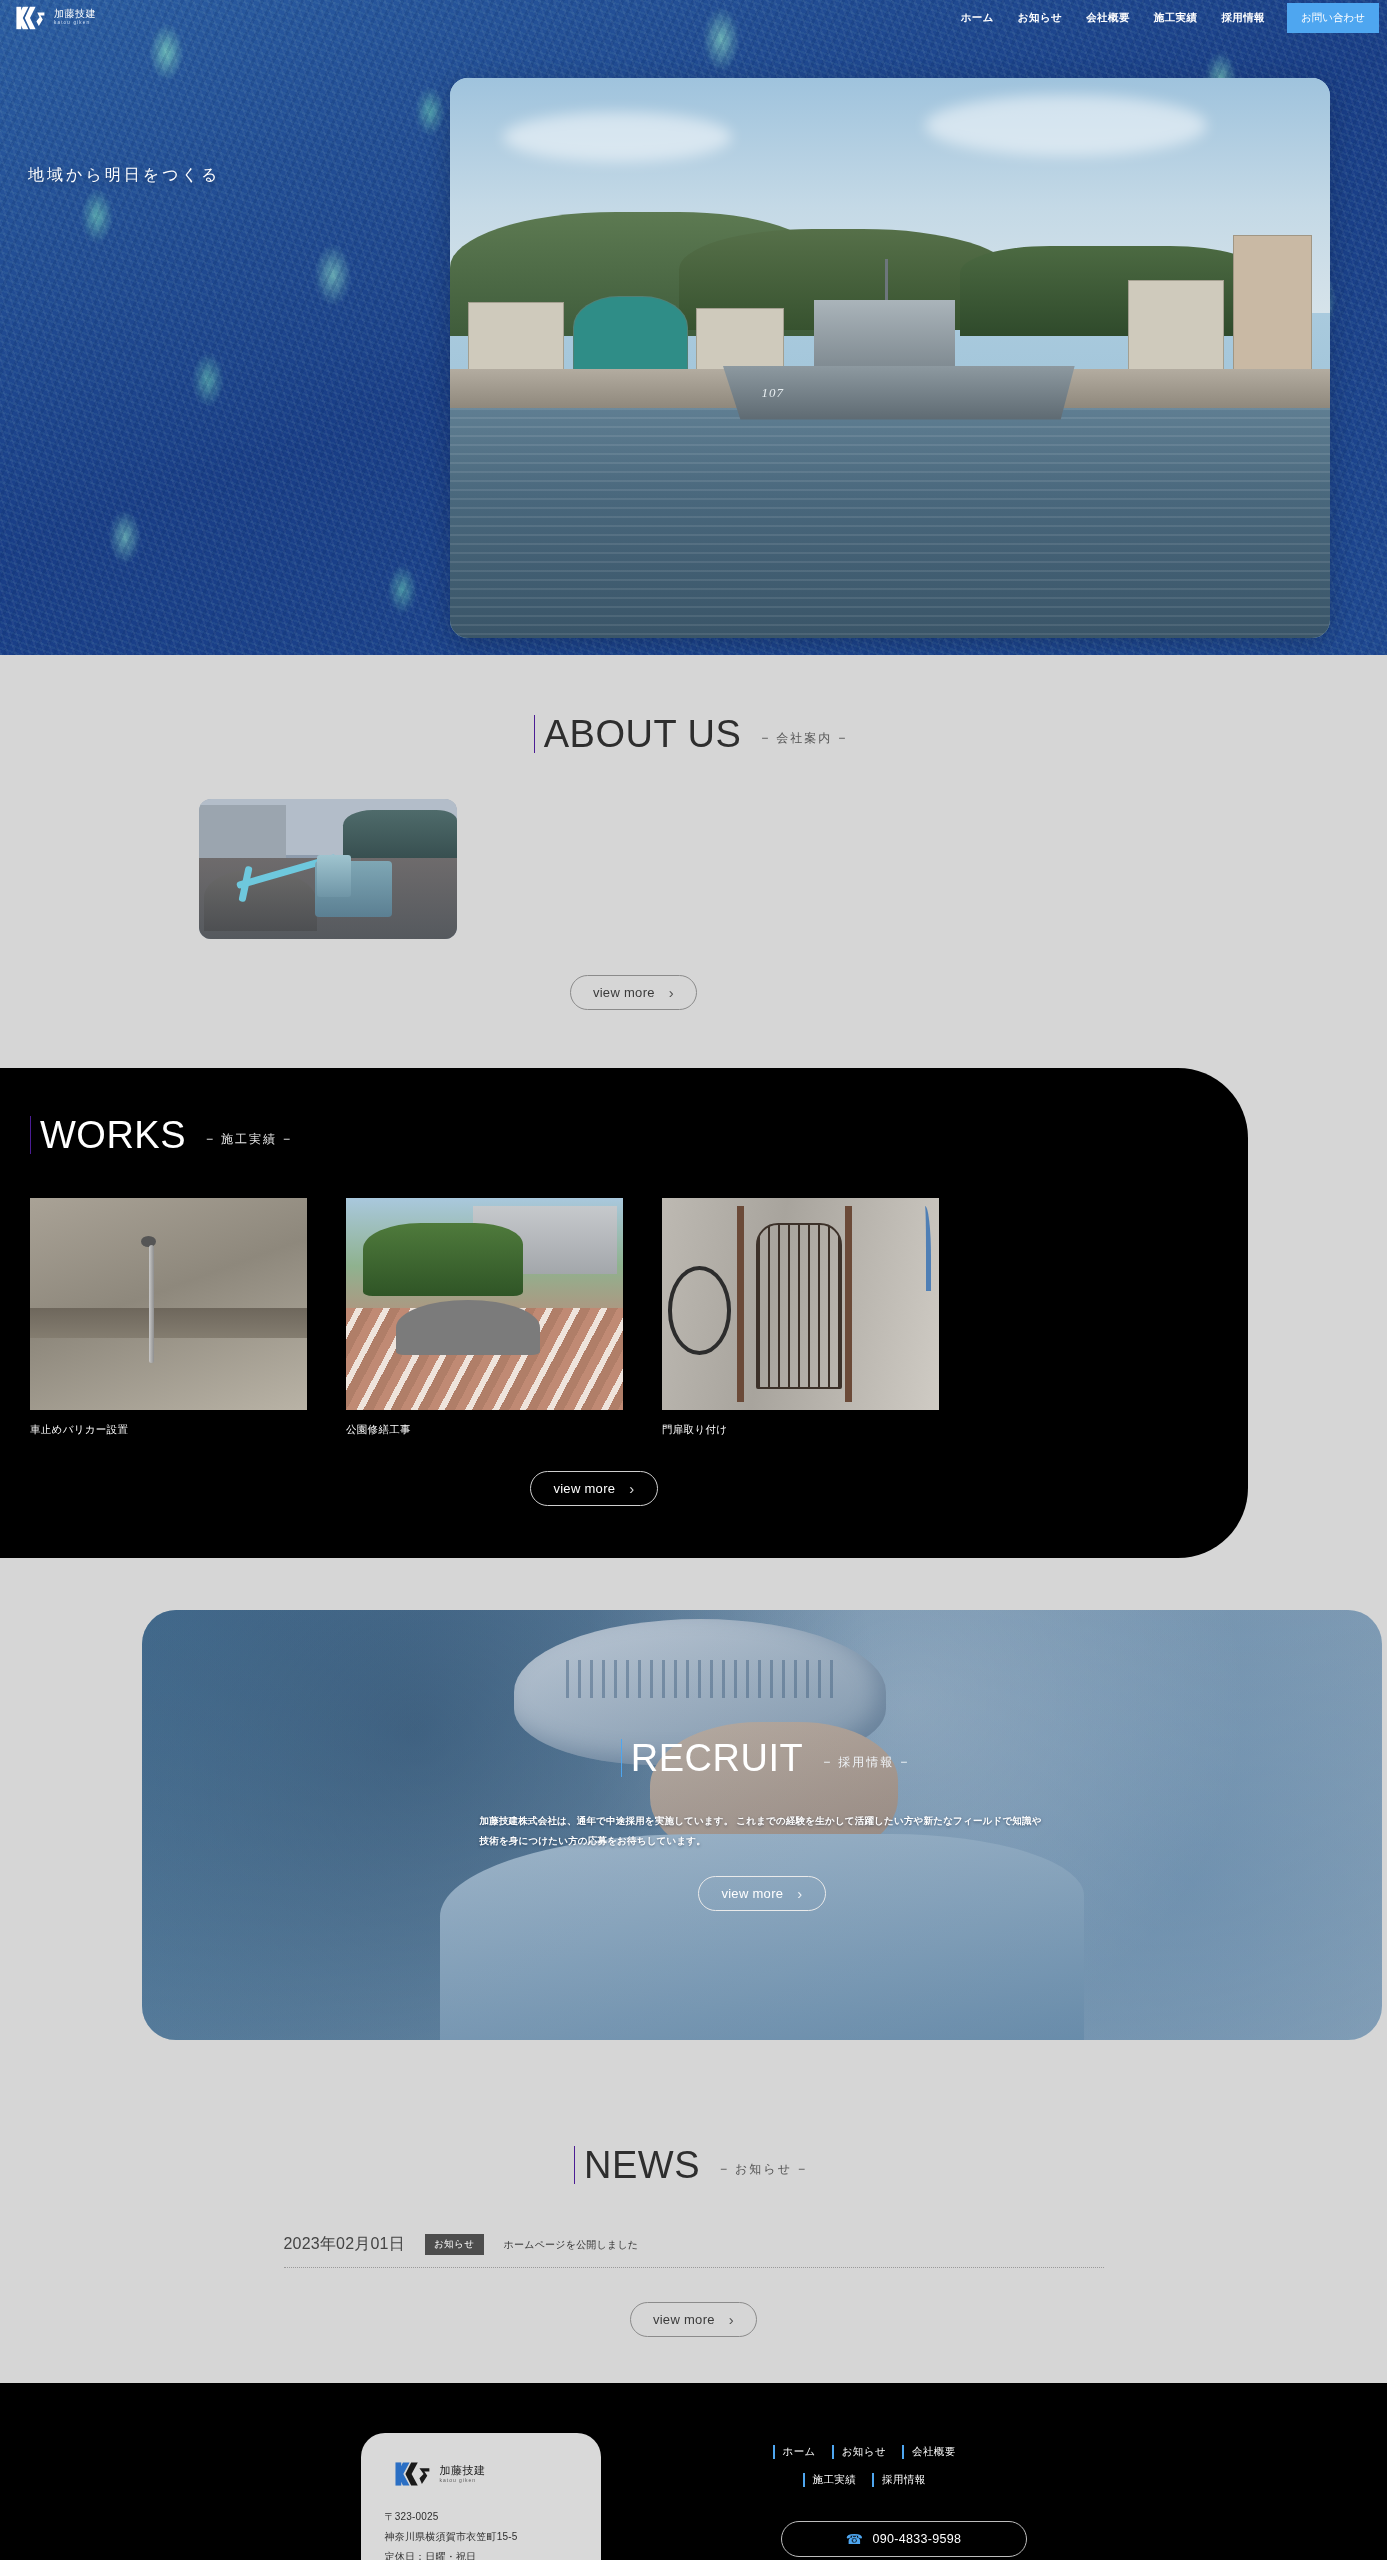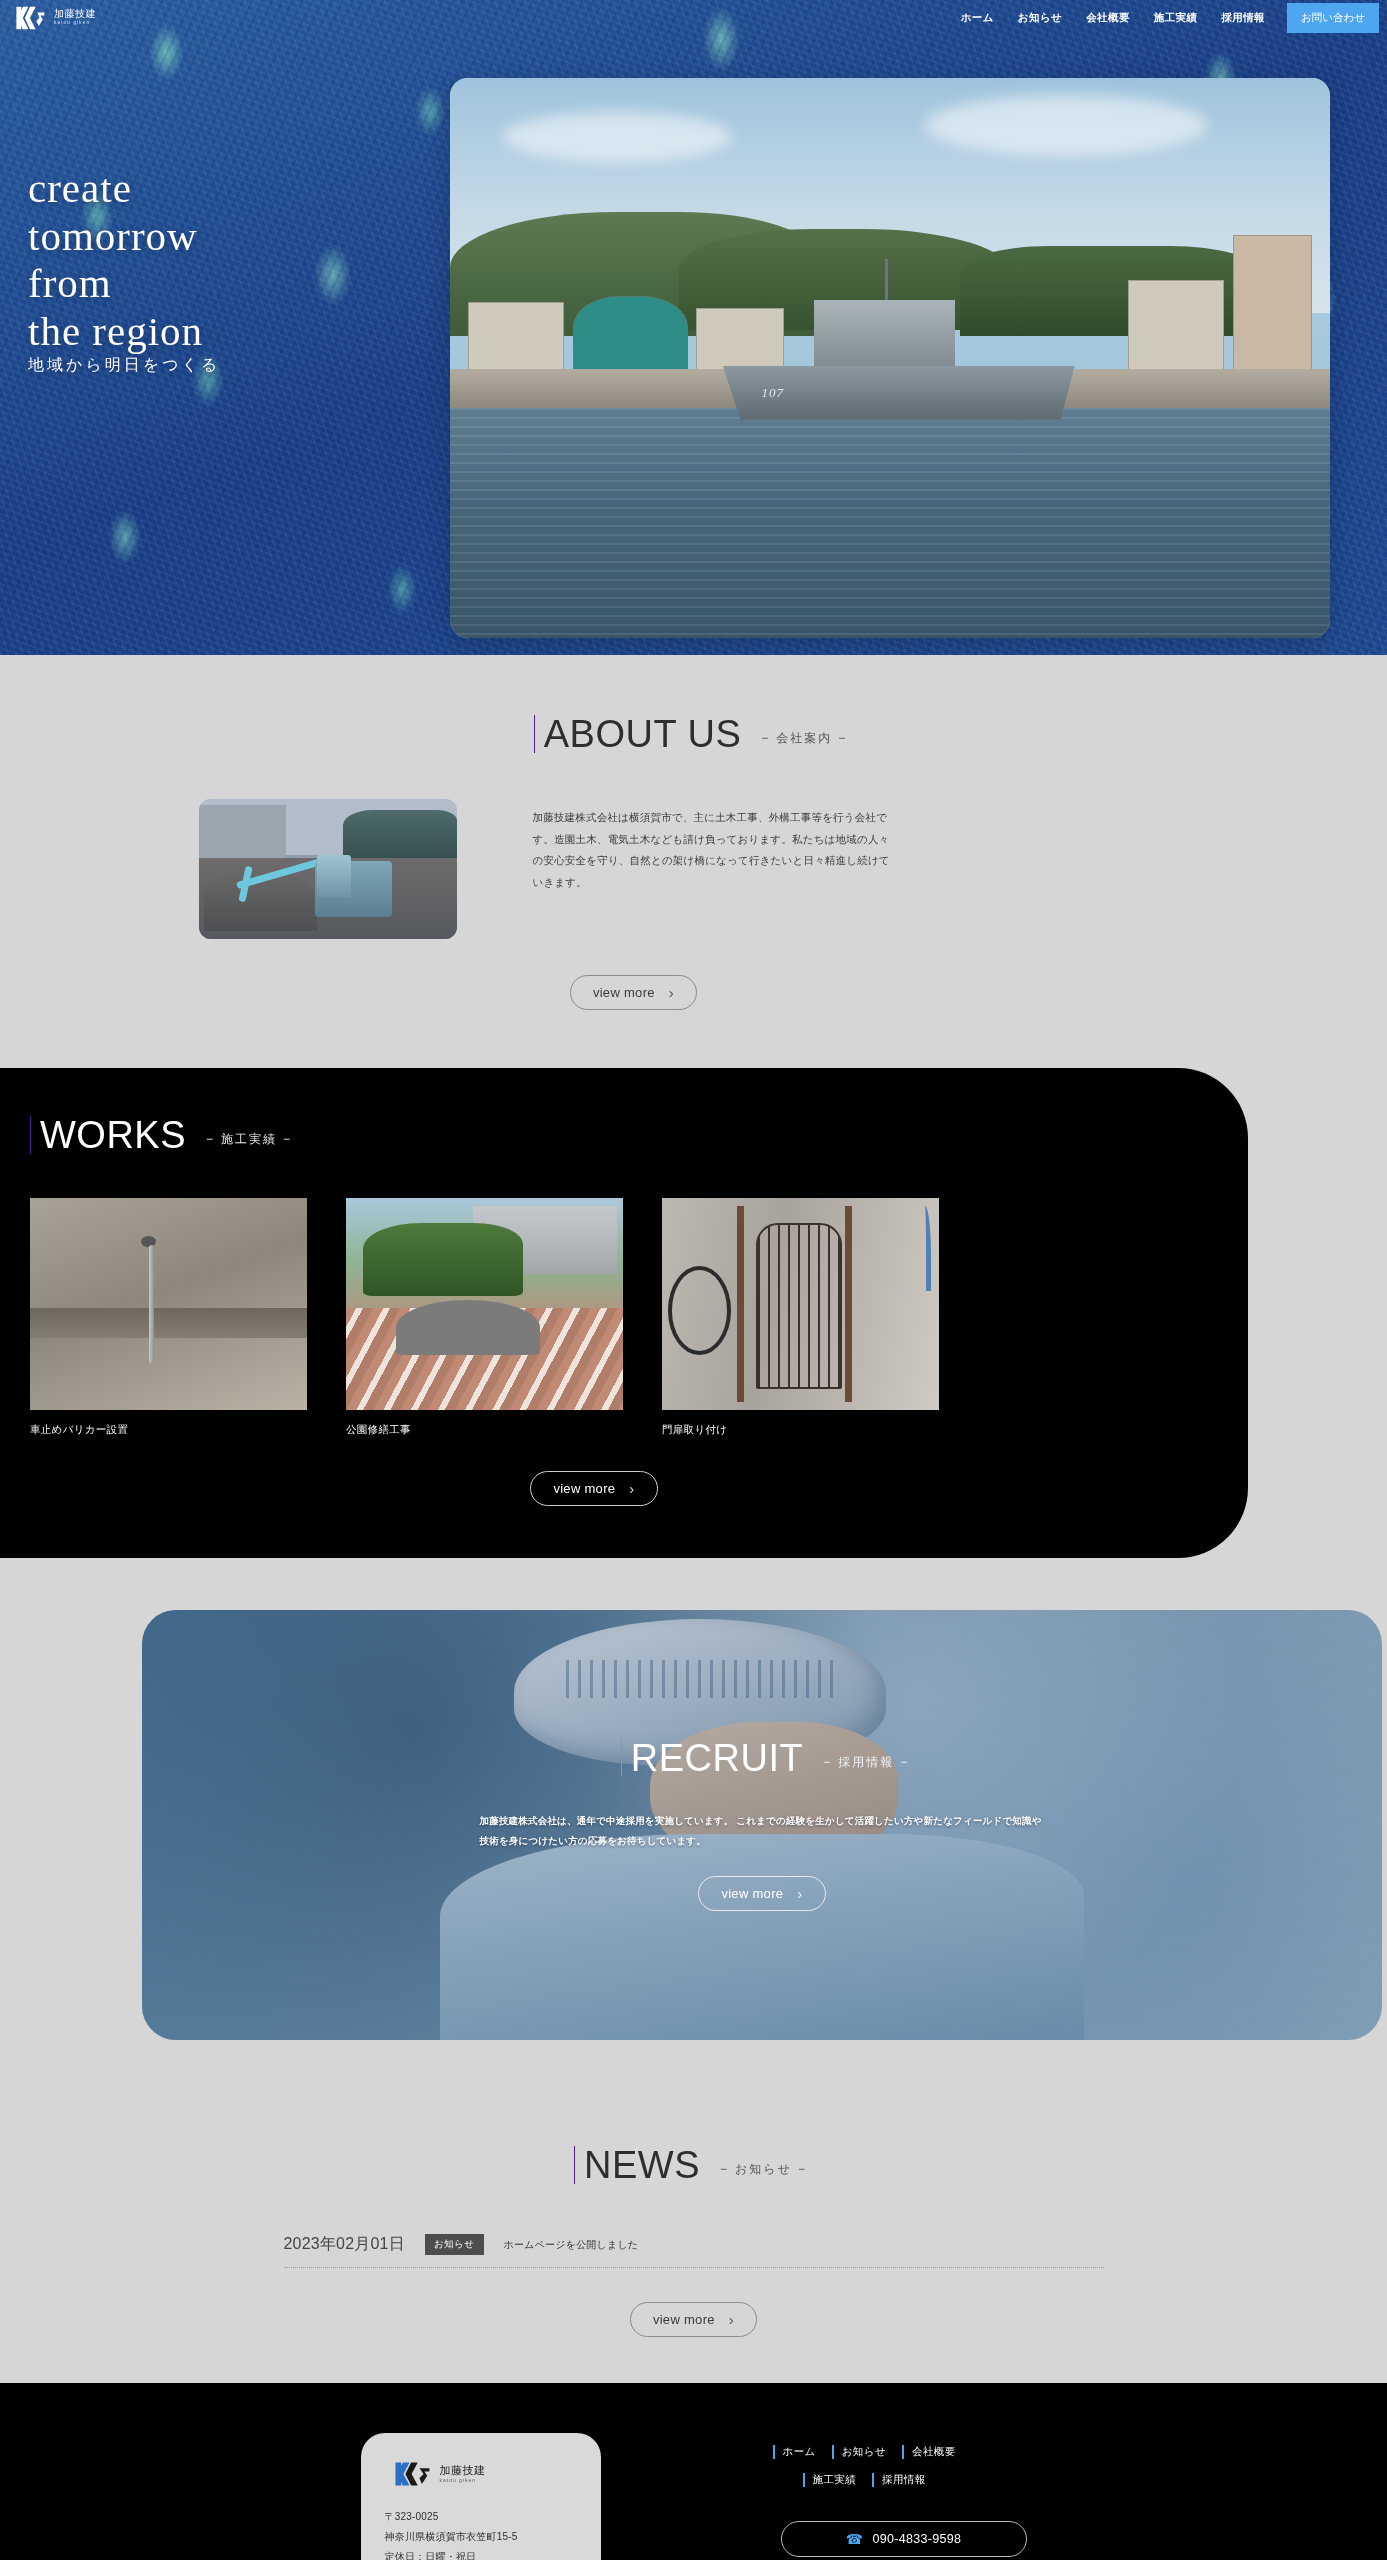--- a/index.html
+++ b/index.html
@@ -314,26 +314,20 @@
         <a href="#">ホーム</a>
         <a href="#">お知らせ</a>
         <a href="#">会社概要</a>
         <a href="#">施工実績</a>
         <a href="#">採用情報</a>
         <button class="contact-btn">お問い合わせ</button>
       </nav>
     </header>
 
     <div class="hero-copy">
-      <div class="hero-title">
-        <div>create</div>
-        <div>tomorrow</div>
-        <div>from</div>
-        <div>the  region</div>
-      </div>
       <div class="hero-sub">地域から明日をつくる</div>
     </div>
 
     <div class="hero-photo">
       <div class="hp-sky"></div>
       <div class="hp-cloud" style="left:6%;top:6%;width:26%;height:9%;"></div>
       <div class="hp-cloud" style="left:54%;top:3%;width:32%;height:11%;"></div>
       <div class="hp-hill"></div>
       <div class="hp-hill2"></div>
       <div class="hp-trees"></div>
@@ -366,21 +360,20 @@
         <div class="ap-sky"></div>
         <div class="ap-wall"></div>
         <div class="ap-trees"></div>
         <div class="ap-ground"></div>
         <div class="ap-pile"></div>
         <div class="ap-arm"></div>
         <div class="ap-arm2"></div>
         <div class="ap-exc-body"></div>
         <div class="ap-exc-cab"></div>
       </div>
-      <p class="about-text">加藤技建株式会社は横須賀市で、主に土木工事、外構工事等を行う会社です。造園土木、電気土木なども請け負っております。私たちは地域の人々の安心安全を守り、自然との架け橋になって行きたいと日々精進し続けていきます。</p>
     </div>
 
     <div class="about-btnrow">
       <button class="viewmore">
         <span>view more</span>
         <span class="chev">›</span>
       </button>
     </div>
   </section>
 

